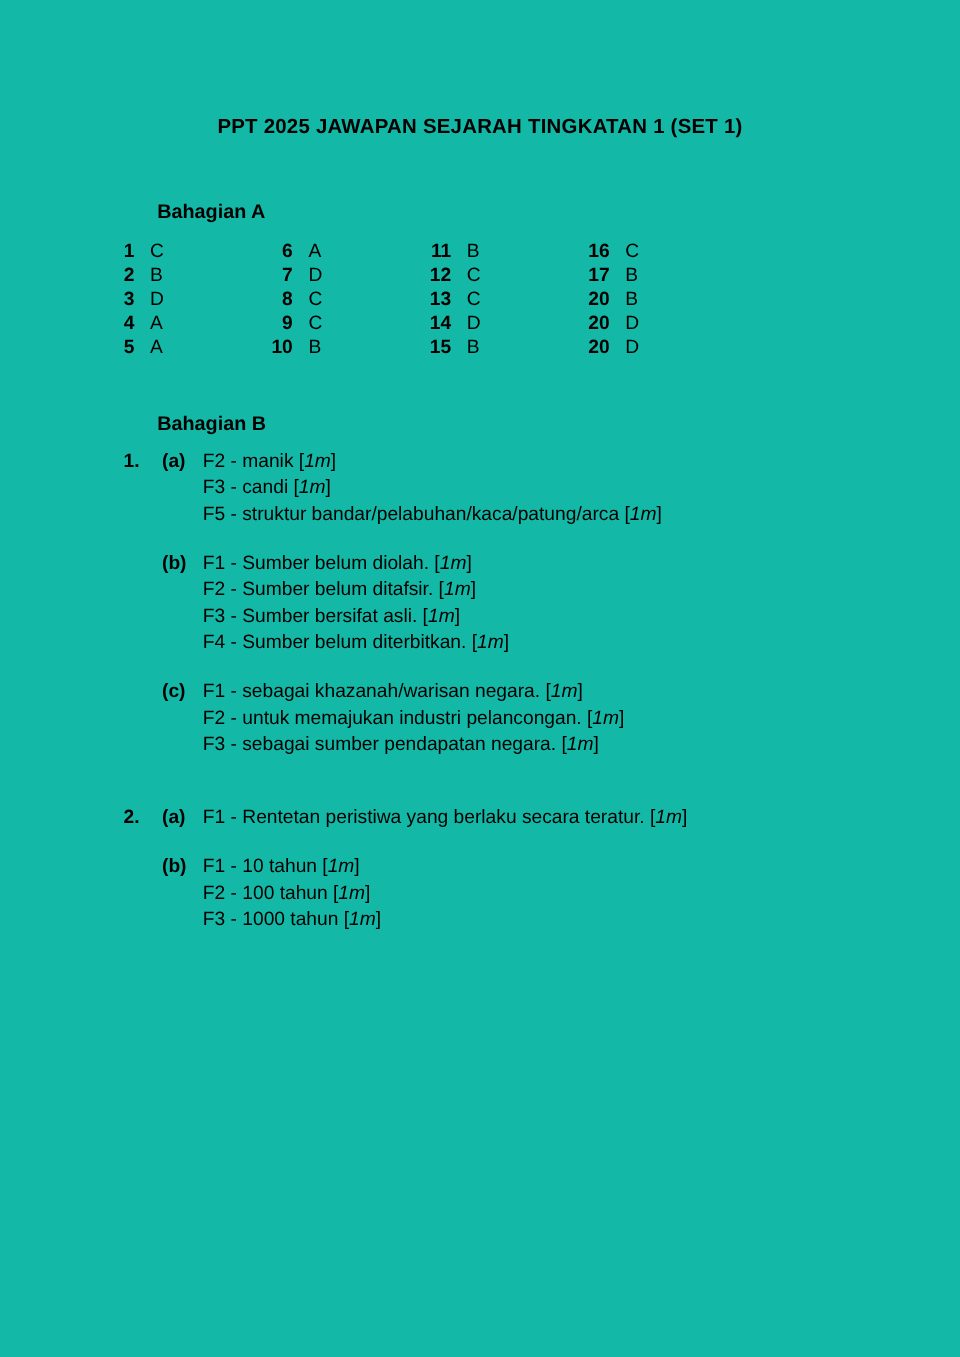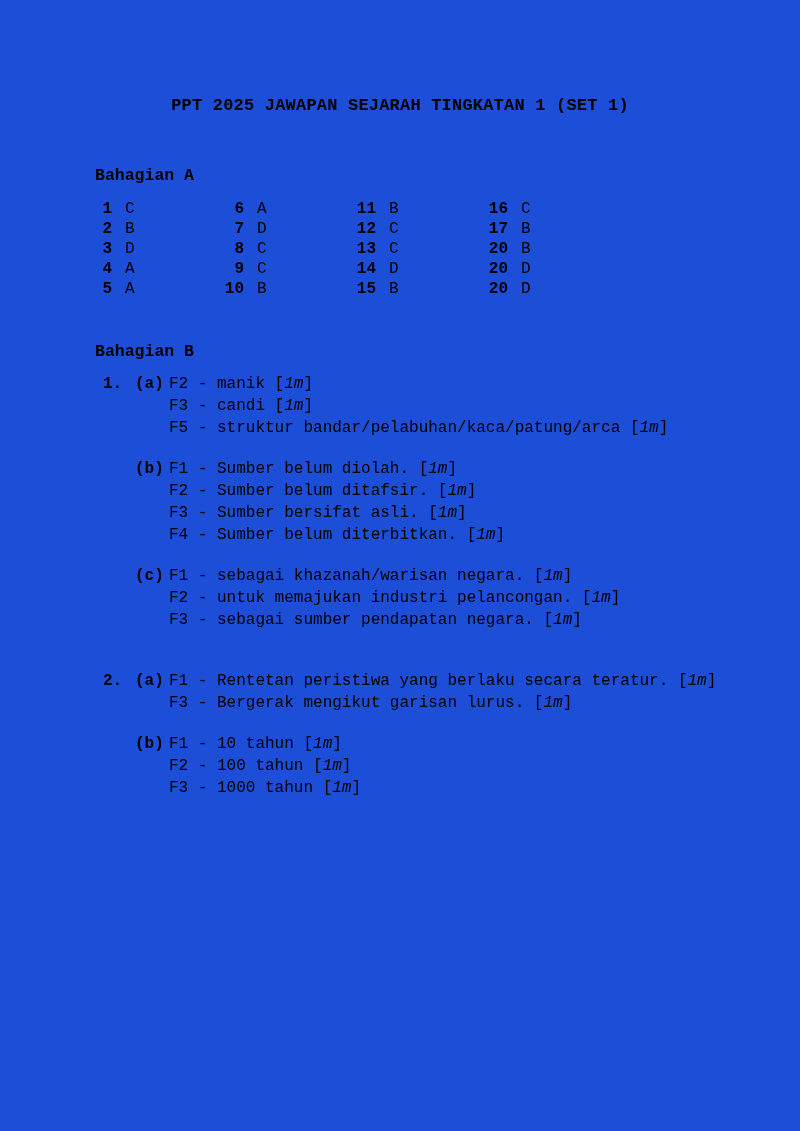--- a/index.html
+++ b/index.html
@@ -1,29 +1,29 @@
 <!DOCTYPE html>
 <html><head>
 <meta charset="utf-8">
 <style>
   html, body { margin: 0; padding: 0; background: #ffffff; }
   .page {
     position: relative;
     width: 800px;
     height: 1131px;
-    background: #1d4ed8;
+    background: #14b8a6;
     color: #000000;
-    font-family: Liberation Mono, monospace;
+    font-family: Liberation Sans, sans-serif;
     font-size: 16px;
     overflow: hidden;
   }
   .title-wrap { padding-top: 96px; text-align: center; }
   .doc-title { font-weight: bold; font-size: 17px; letter-spacing: 0.2px; }
   .content { padding-left: 95px; padding-right: 50px; }
-  .section-heading { font-weight: bold; font-size: 16.5px; line-height: 18px; }
+  .section-heading { font-weight: bold; font-size: 16.5px; line-height: 18px; margin-left: 36px; }
   .heading-a { padding-top: 52px; }
   .heading-b { padding-top: 44px; }
   
   .answers-grid { padding-top: 14px; margin-left: -13px; display: flex; }
   .grid-col { width: 132px; flex: 0 0 auto; }
   .grid-row { display: flex; line-height: 20px; }
   .grid-num { width: 30px; text-align: right; font-weight: bold; }
   .grid-ans { margin-left: 13px; }
   
   .questions { padding-top: 12px; }
@@ -169,21 +169,20 @@
             </div>
           </div>
         </div>
         <div class="question">
           <div class="q-no">2.</div>
           <div class="q-parts">
             <div class="part">
               <div class="part-label">(a)</div>
               <div class="part-lines">
                 <div class="line">F1 - Rentetan peristiwa yang berlaku secara teratur. [<em>1m</em>]</div>
-                <div class="line">F3 - Bergerak mengikut garisan lurus. [<em>1m</em>]</div>
               </div>
             </div>
             <div class="part">
               <div class="part-label">(b)</div>
               <div class="part-lines">
                 <div class="line">F1 - 10 tahun [<em>1m</em>]</div>
                 <div class="line">F2 - 100 tahun [<em>1m</em>]</div>
                 <div class="line">F3 - 1000 tahun [<em>1m</em>]</div>
               </div>
             </div>

